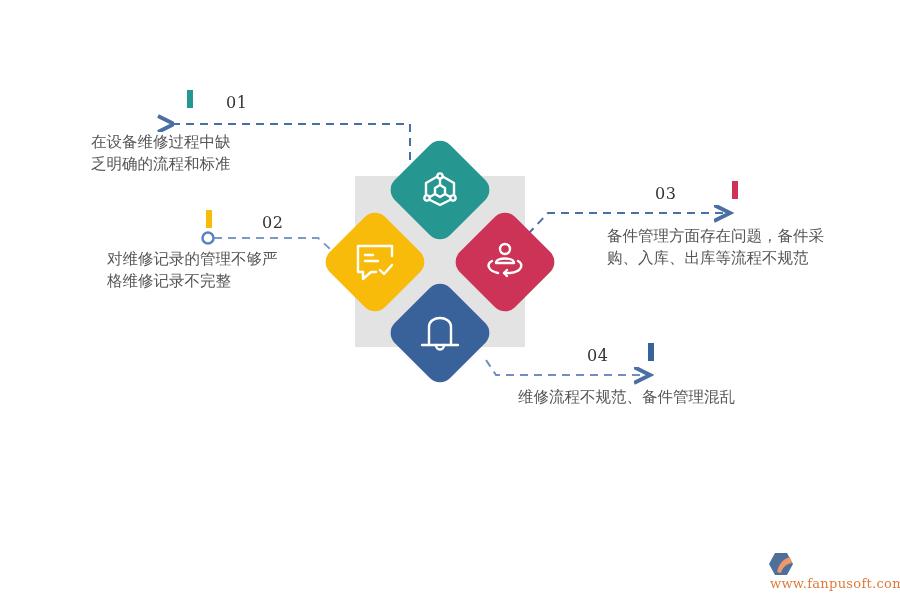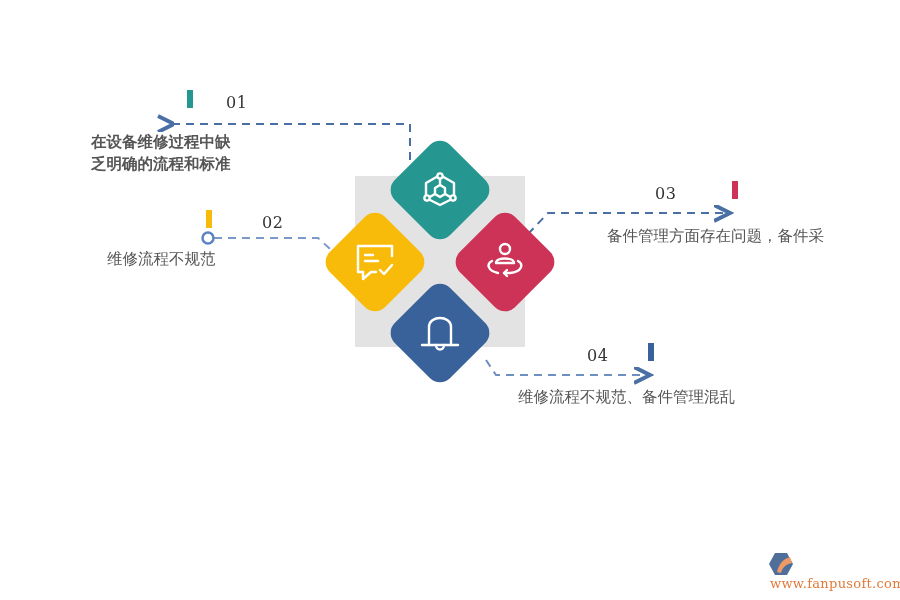--- a/index.html
+++ b/index.html
@@ -85,35 +85,37 @@
 <div class="icon-wrap" style="left:415px; top:308px;">
   <svg width="42" height="44" viewBox="0 0 42 44" fill="none" stroke="#fff" stroke-width="2.4" stroke-linecap="round" stroke-linejoin="round">
     <path d="M10,34 L10,16 C10,4 32,4 32,16 L32,34"></path>
     <line x1="3" y1="34" x2="39" y2="34"></line>
     <path d="M17,34 C17,40 25,40 25,34"></path>
   </svg>
 </div>
 
 <div class="bar" style="left:187px; top:90px; background:#259690;"></div>
 <div class="num" style="left:226px; top:93px;">01</div>
-<div class="desc" style="left:91px; top:131px;font-weight:bold;">
+<div class="desc" style="left:91px; top:131px;">
   <div>在设备维修过程中缺</div>
   <div>乏明确的流程和标准</div>
 </div>
 
 <div class="bar" style="left:206px; top:210px; background:#f9bb0a;"></div>
 <div class="num" style="left:262px; top:213px;">02</div>
 <div class="desc" style="left:107px; top:248px;">
-  <div>维修流程不规范</div>
+  <div>对维修记录的管理不够严</div>
+  <div>格维修记录不完整</div>
 </div>
 
 <div class="bar" style="left:732px; top:181px; background:#cc3356;"></div>
 <div class="num" style="left:655px; top:184px;">03</div>
 <div class="desc" style="left:584px; top:225px;margin-left:23px;">
   <div>备件管理方面存在问题，备件采</div>
+  <div>购、入库、出库等流程不规范</div>
 </div>
 
 <div class="bar" style="left:648px; top:343px; background:#3a629a;"></div>
 <div class="num" style="left:587px; top:346px;">04</div>
 <div class="desc" style="left:518px; top:386px;">
   <div>维修流程不规范、备件管理混乱</div>
 </div>
 
 <div class="logo">
   <svg class="abs" style="left:0; top:2px;" width="26" height="24" viewBox="0 0 26 24">

